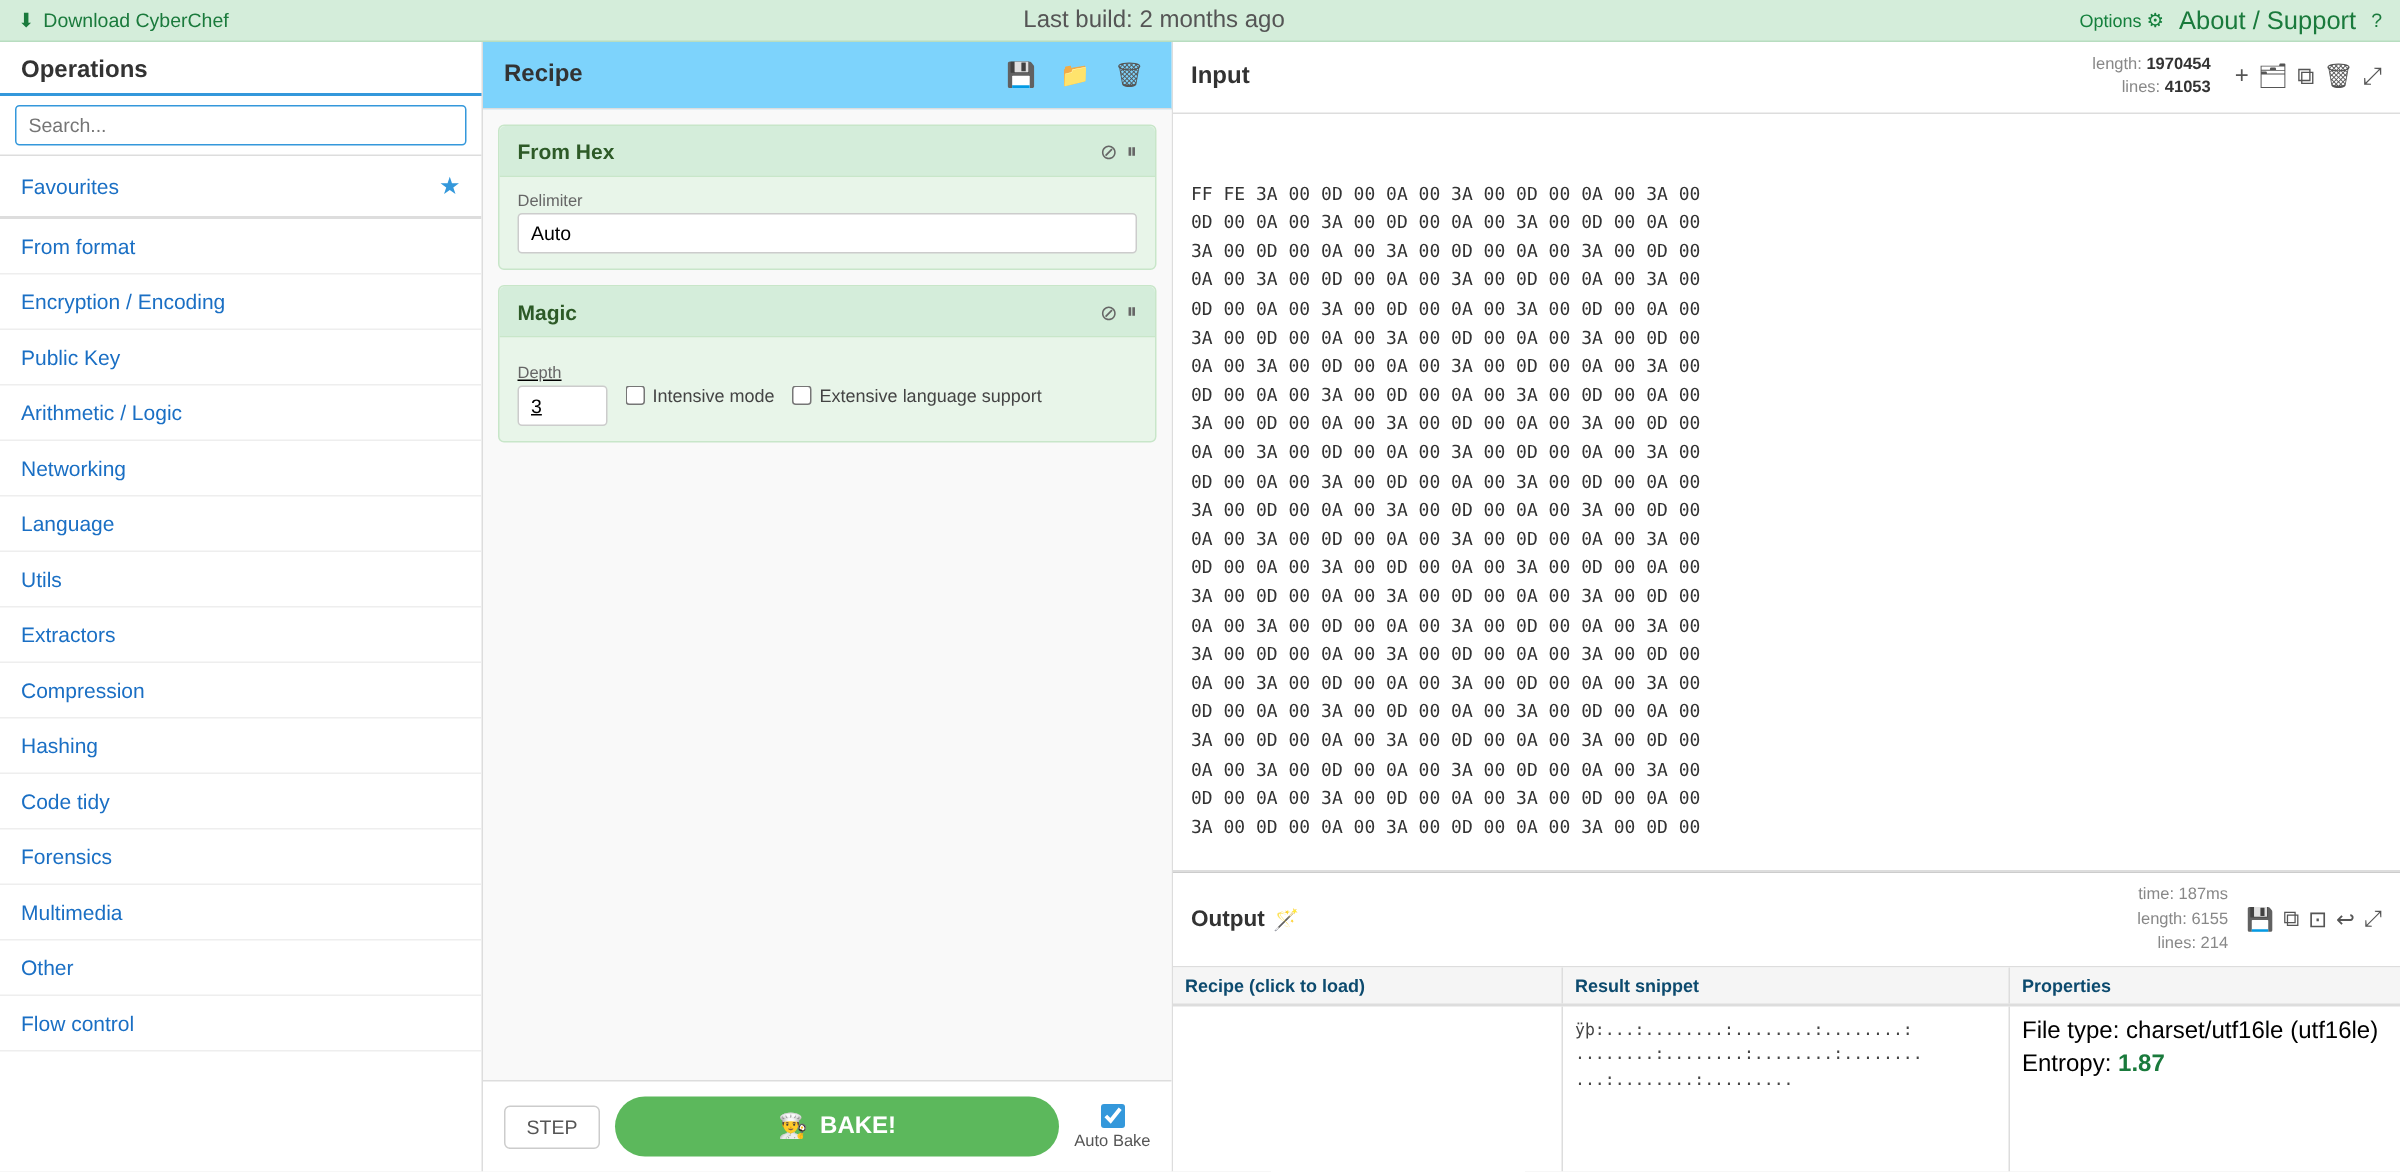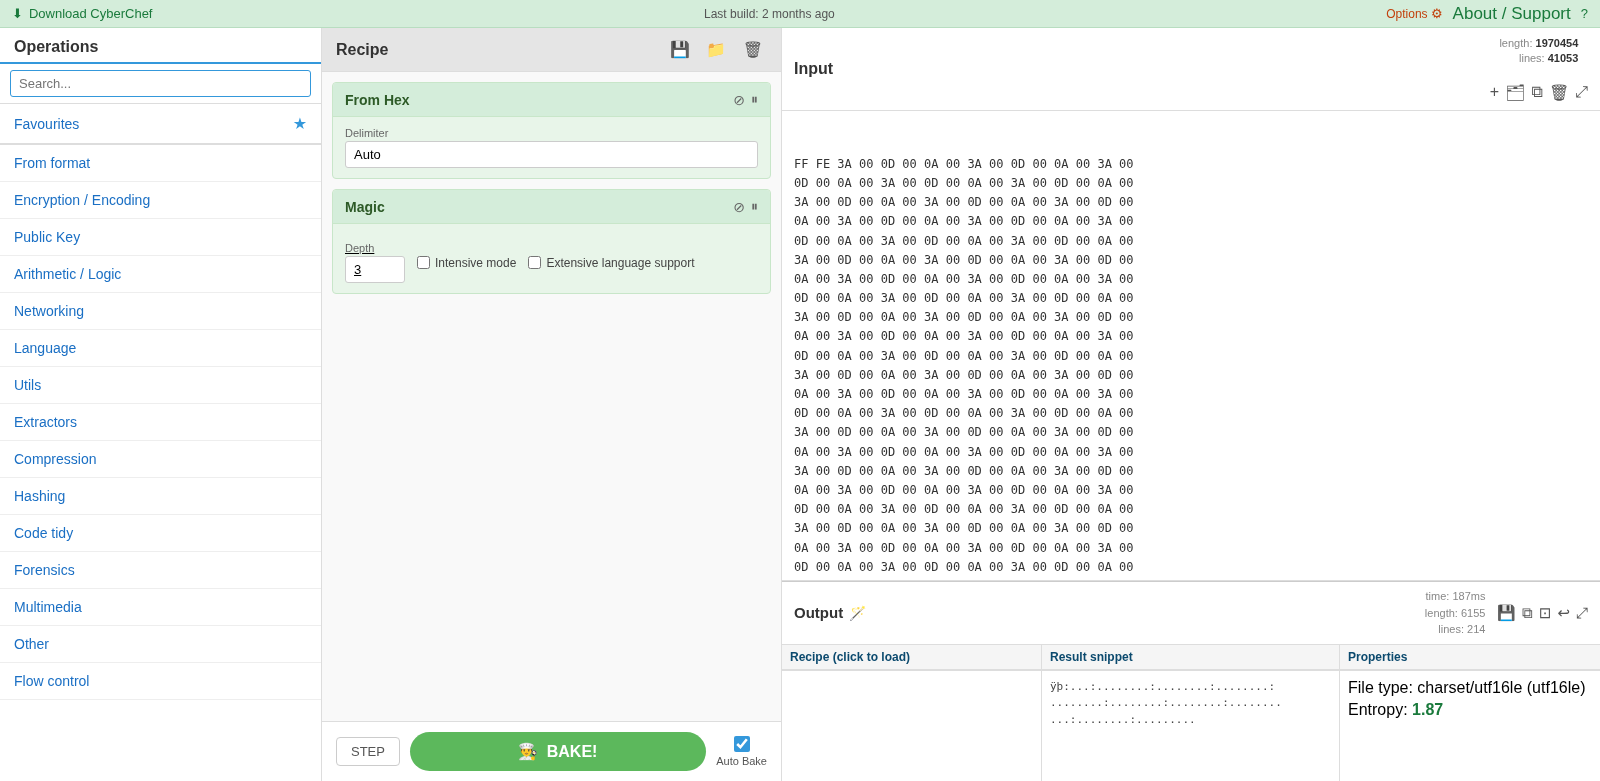--- a/index.html
+++ b/index.html
@@ -5,21 +5,21 @@
     * { box-sizing: border-box; margin: 0; padding: 0; }
     body { font-family: Arial, sans-serif; font-size: 13px; background: #f5f5f5; overflow: hidden; width: 1600px; height: 781px; }
 
     
     .top-bar {
       display: flex; align-items: center; justify-content: space-between;
       background: #d4edda; padding: 4px 12px; height: 28px;
       border-bottom: 1px solid #b8ddc0;
     }
     .top-bar-left { display: flex; align-items: center; gap: 6px; color: #1a7a3c; font-size: 13px; font-weight: 500; }
-    .top-bar-center { color: #555; font-size: 12px; }
+    .top-bar-center { color: #555; font-size: 16px; }
     .top-bar-right { display: flex; align-items: center; gap: 10px; }
 
     
     .main-layout { display: flex; height: calc(781px - 28px); }
 
     
     .sidebar {
       width: 322px; background: #fff; border-right: 1px solid #ddd;
       display: flex; flex-direction: column; flex-shrink: 0;
     }
@@ -43,21 +43,21 @@
     .sidebar-item.favourites { border-bottom: 2px solid #ddd; }
     .star-icon { color: #3498db; font-size: 16px; }
 
     
     .recipe-panel {
       width: 460px; background: #fff; border-right: 1px solid #ddd;
       display: flex; flex-direction: column; flex-shrink: 0;
     }
     .panel-header {
       display: flex; align-items: center; justify-content: space-between;
-      padding: 10px 14px; border-bottom: 1px solid #ddd; background: #e5e5e5;
+      padding: 10px 14px; border-bottom: 1px solid #ddd; background: #7dd3fc;
     }
     .panel-title { font-size: 16px; font-weight: bold; color: #333; }
     .panel-icons { display: flex; gap: 8px; align-items: center; }
     .panel-icon-btn {
       background: none; border: none; cursor: pointer; color: #555; font-size: 16px; padding: 2px 4px;
     }
 
     .recipe-content { flex: 1; overflow-y: auto; padding: 10px; background: #f9f9f9; }
 
     
@@ -160,21 +160,21 @@
 
 <div class="top-bar">
   <div class="top-bar-left">
     <span>⬇</span>
     <span style="color:#1a7a3c;cursor:pointer;font-weight:500;font-size:13px;">Download CyberChef</span>
   </div>
   <div class="top-bar-center">
     <span>Last build: 2 months ago</span>
   </div>
   <div class="top-bar-right">
-    <span style="color:#c2410c;cursor:pointer;font-size:12px;">
+    <span style="color:#15803d;cursor:pointer;font-size:12px;">
       <span>Options</span>
       <span style="font-size:13px;"> ⚙</span>
     </span>
     <span style="color:#1a7a3c;cursor:pointer;font-size:17px;">About / Support</span>
     <span style="color:#1a7a3c;">?</span>
   </div>
 </div>
 
 <div class="main-layout">
 
@@ -300,21 +300,21 @@
         <span>Auto Bake</span>
       </div>
     </div>
   </div>
 
   <div class="right-panels">
 
     <div class="input-section">
       <div class="input-header">
         <span class="input-title">Input</span>
-        <div style="display:flex;align-items:center;gap:16px;flex-direction:column;">
+        <div style="display:flex;align-items:center;gap:16px;">
           <div class="input-meta">
             <span>length:</span> <span style="font-weight:bold;color:#333;">1970454</span><br>
             <span>lines:</span> <span style="font-weight:bold;color:#333;">41053</span>
           </div>
           <div class="input-icons">
             <button class="input-icon-btn" title="New tab">+</button>
             <button class="input-icon-btn" title="Open file">🗂</button>
             <button class="input-icon-btn" title="Open folder">⧉</button>
             <button class="input-icon-btn" title="Clear">🗑</button>
             <button class="input-icon-btn" title="Expand">⤢</button>

